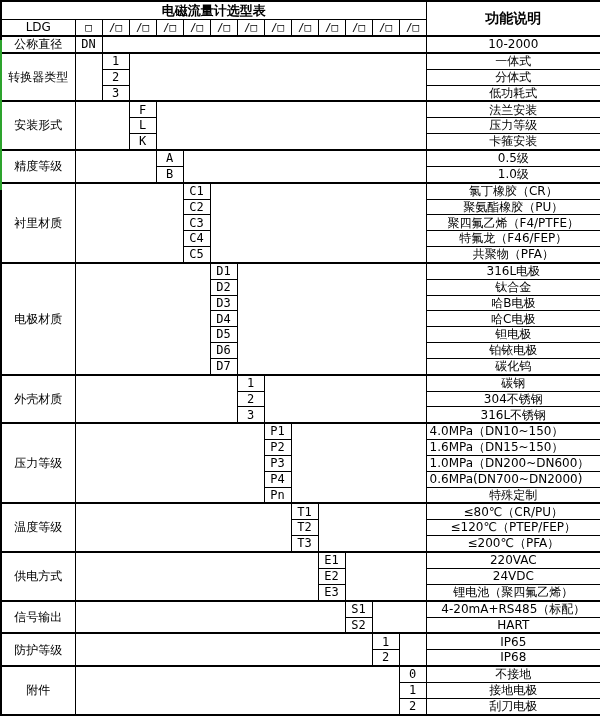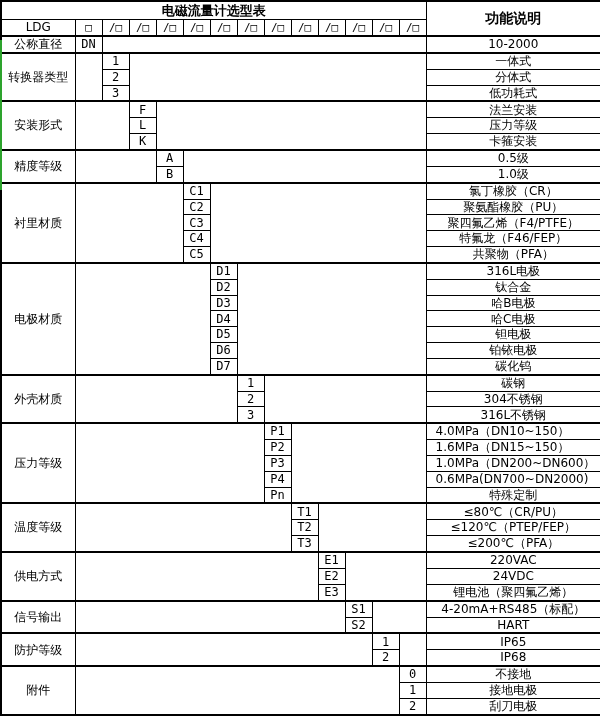--- a/index.html
+++ b/index.html
@@ -15,21 +15,21 @@
     font-size:12px;line-height:1.05;
     overflow:hidden;white-space:nowrap;
   }
   tr.sec > td{border-top:2px solid #000;}
   td.title{font-size:13px;font-weight:bold;height:17px;}
   td.fnhead{font-size:14px;font-weight:bold;}
   td.lbl{font-size:12px;}
   td.code{font-family:"DejaVu Sans Mono","Liberation Mono",monospace;font-size:12px;}
   td.slot{font-family:"DejaVu Sans Mono","Liberation Mono",monospace;font-size:11px;}
   td.desc{font-size:12px;border-radius:7px;}
-  td.desc.left{text-align:left;padding-left:9px;}
+  td.desc.left{text-align:left;padding-left:3px;}
   td.sp{border-left:1px solid #000;border-right:1px solid #000;}
   .green-artifact{
     position:absolute;left:0;top:40px;width:2px;height:150px;
     z-index:5;pointer-events:none;
   }
 </style>
 </head>
 <body>
 
 <div class="green-artifact" style="background: rgb(45, 163, 45);"></div>

